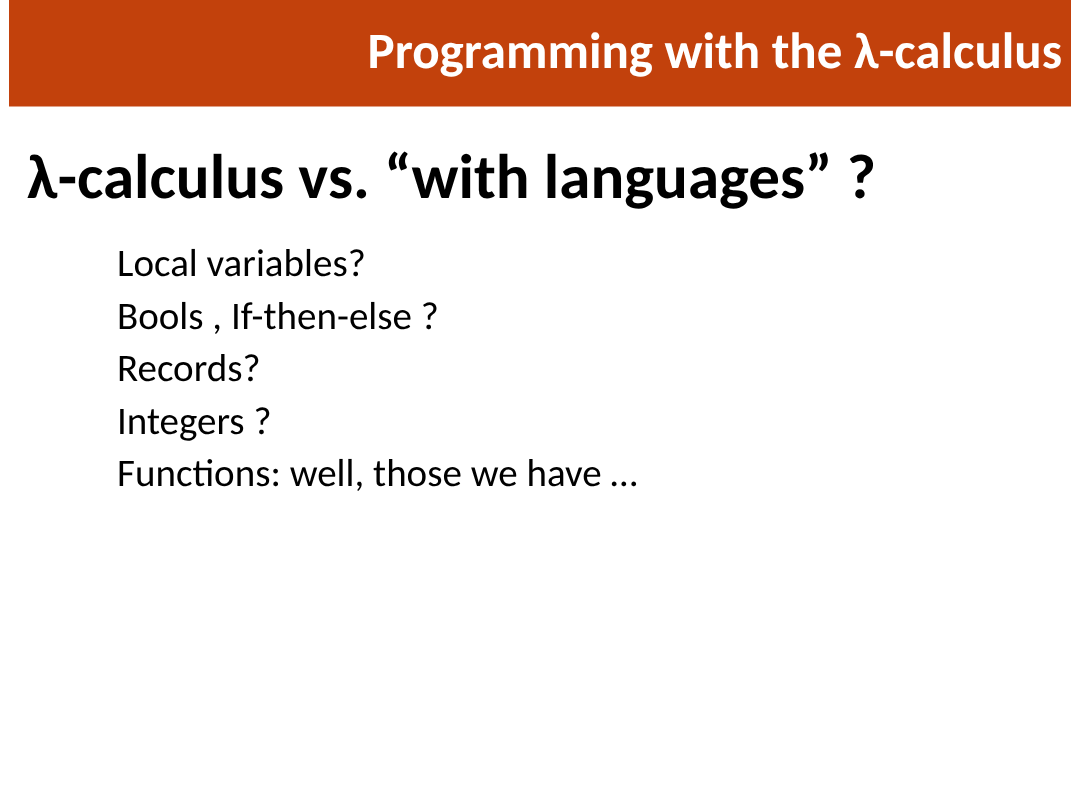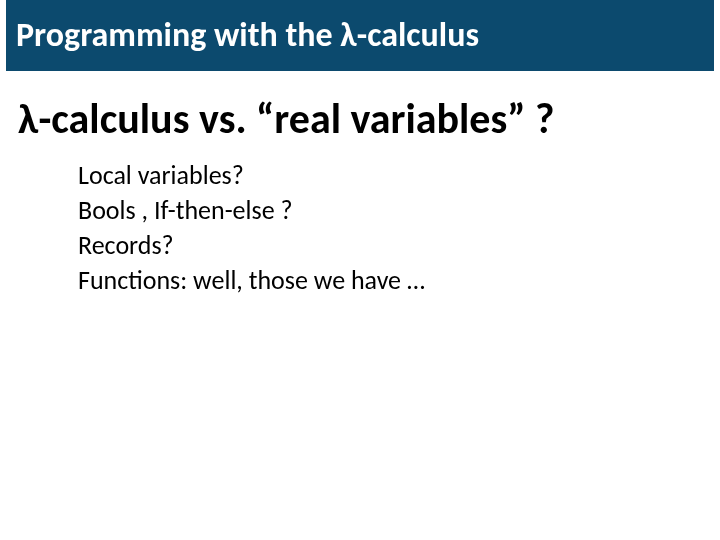--- a/index.html
+++ b/index.html
@@ -4,26 +4,26 @@
 <style>
   * { margin: 0; padding: 0; box-sizing: border-box; }
   html, body { width: 720px; height: 540px; background: #fff; font-family: Calibri, "Segoe UI", Arial, sans-serif; }
   .slide {
     width: 720px;
     height: 540px;
     background: #fff;
     position: relative;
   }
   .title-bar {
-    background: #0c4a6e;
+    background: #c2410c;
     color: #fff;
     font-weight: 700;
     font-size: 34px;
-    text-align: left;
-    padding: 14px 23px 16px 10px;
+    text-align: right;
+    padding: 14px 6px 16px 10px;
     margin: 0 6px;
   }
   .subheading {
     color: #000;
     font-weight: 700;
     font-size: 42px;
     margin: 22px 0 14px 18px;
   }
   .list {
     margin-left: 78px;
@@ -36,20 +36,21 @@
     font-weight: 400;
   }
   .list .item.italic {
   }
 </style>
 </head>
 <body>
 
 <div class="slide">
   <div class="title-bar">Programming with the λ-calculus</div>
-  <div class="subheading">λ-calculus vs. “real variables” ?</div>
+  <div class="subheading">λ-calculus vs. “with languages” ?</div>
   <div class="list">
     <div class="item">Local variables?</div>
     <div class="item">Bools , If-then-else ?</div>
     <div class="item">Records?</div>
+    <div class="item">Integers ?</div>
     <div class="item italic">Functions: well, those we have …</div>
   </div>
 </div>
 
 </body></html>

